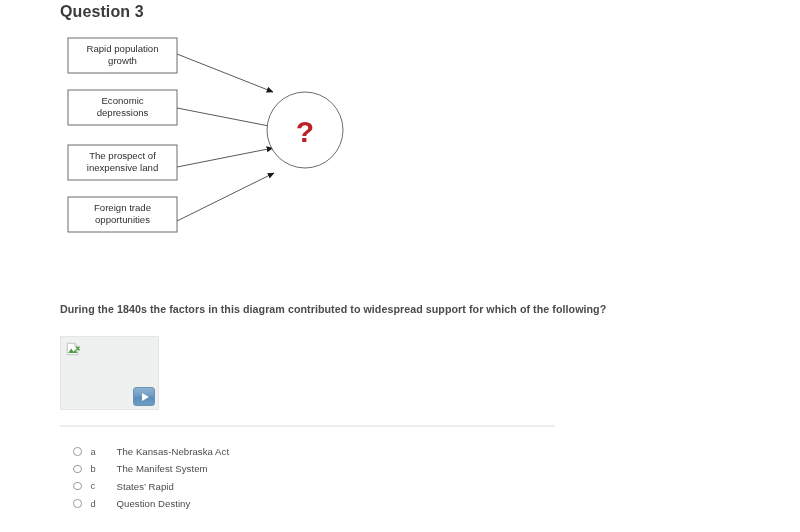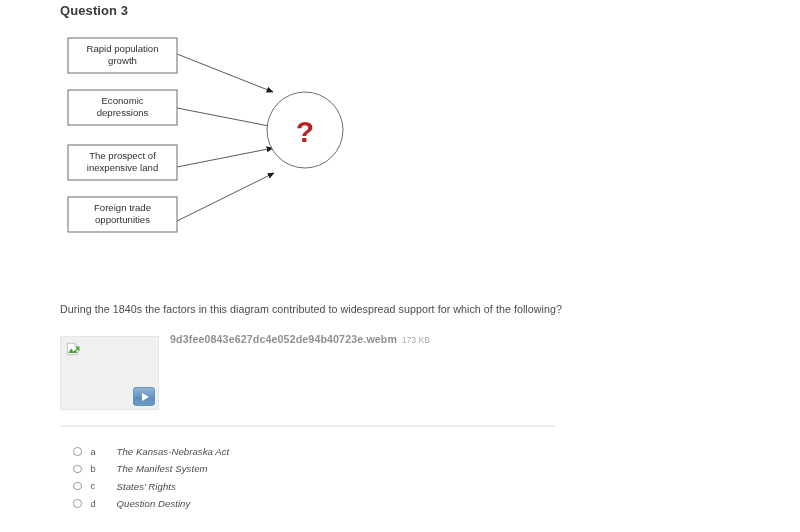--- a/index.html
+++ b/index.html
@@ -15,21 +15,21 @@
     font-family: "Liberation Sans", sans-serif;
     color: #464646;
     -webkit-font-smoothing: antialiased;
   }
 
   
   #question-header {
     position: absolute;
     left: 60px;
     top: 3px;
-    font-size: 13px;
+    font-size: 16px;
     font-weight: bold;
     color: #3a3a3a;
     letter-spacing: 0.1px;
   }
 
   
   #diagram {
     position: absolute;
     left: 55px;
     top: 25px;
@@ -53,20 +53,21 @@
 
   
   #prompt-text {
     position: absolute;
     left: 60px;
     top: 303px;
     font-size: 10.7px;
     color: #4b4b4b;
     letter-spacing: 0.05px;
     white-space: nowrap;
+    font-weight: bold;
   }
 
   
   #attachment {
     position: absolute;
     left: 60px;
     top: 333px;
     width: 500px;
     height: 80px;
   }
@@ -162,21 +163,20 @@
     width: 26px;
     margin-left: 9px;
     font-size: 9.3px;
     color: #5a5a5a;
     flex: 0 0 auto;
   }
   .option-label {
     font-size: 9.6px;
     color: #4b4b4b;
     letter-spacing: 0.05px;
-    font-style: italic;
   }
 </style>
 </head>
 <body>
 
 <div id="question-header">Question 3</div>
 
 <div id="diagram">
   <svg width="320" height="225" viewBox="0 0 320 225" xmlns="http://www.w3.org/2000/svg">
     <defs>
@@ -233,23 +233,20 @@
       <path d="M10 1.5 V5 H13.5" fill="none" stroke="#b9bcbe" stroke-width="1"></path>
       <path d="M2.5 12.5 L6 7.5 L8.5 11 L10.5 8.5 L13 12.5 Z" fill="#4f9a3f"></path>
       <path d="M11.5 9.5 L15.5 5.5 M11.5 5.5 L15.5 9.5" stroke="#4f9a3f" stroke-width="1.6" fill="none"></path>
     </svg>
 
     <div id="play-button">
       <div id="play-triangle"></div>
     </div>
   </div>
 
-  <div id="attachment-filename">
-    <span>9d3fee0843e627dc4e052de94b40723e.webm</span><span id="attachment-filesize">173 KB</span>
-  </div>
 </div>
 
 <div id="divider"></div>
 
 <div id="options">
 
   <div class="option-row">
     <div class="option-radio"></div>
     <div class="option-letter">a</div>
     <div class="option-label">The Kansas-Nebraska Act</div>
@@ -257,21 +254,21 @@
 
   <div class="option-row">
     <div class="option-radio"></div>
     <div class="option-letter">b</div>
     <div class="option-label">The Manifest System</div>
   </div>
 
   <div class="option-row">
     <div class="option-radio"></div>
     <div class="option-letter">c</div>
-    <div class="option-label">States’ Rights</div>
+    <div class="option-label">States’ Rapid</div>
   </div>
 
   <div class="option-row">
     <div class="option-radio"></div>
     <div class="option-letter">d</div>
     <div class="option-label">Question Destiny</div>
   </div>
 
 </div>
 

